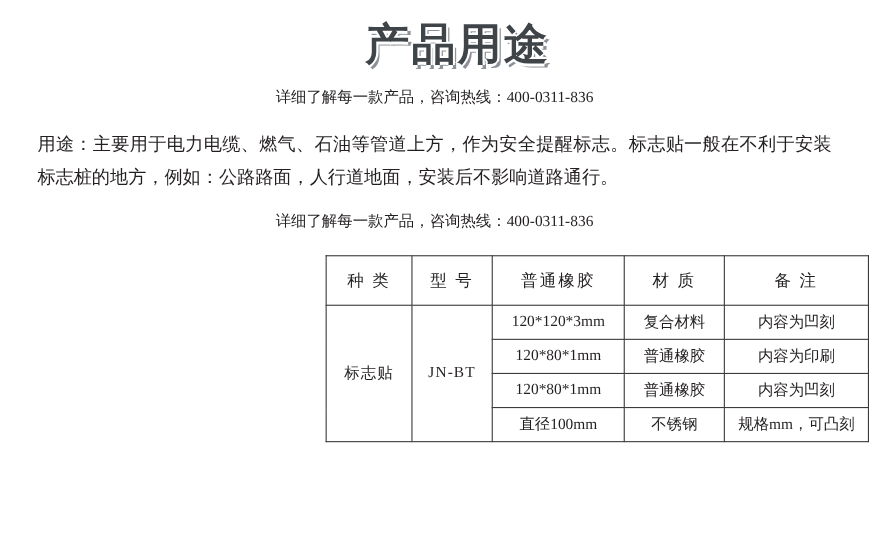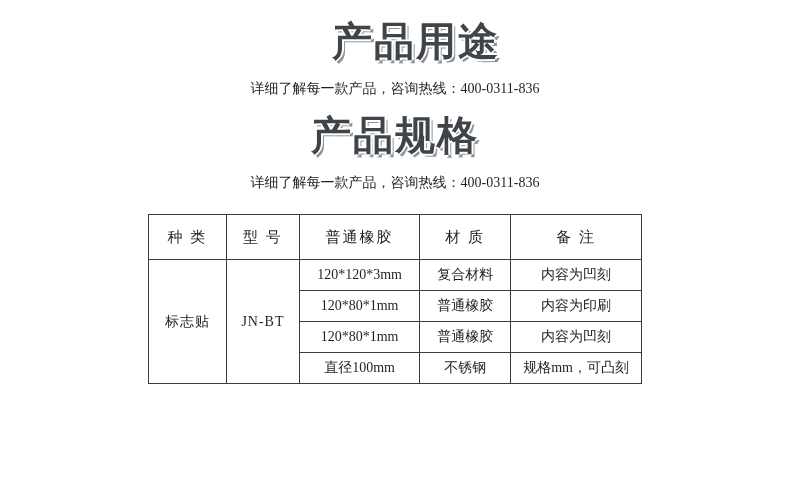--- a/index.html
+++ b/index.html
@@ -61,21 +61,21 @@
     line-height: 30px;
     color: #231f20;
     text-align: justify;
     font-family: "Liberation Serif", serif;
   }
 
   
   .table-wrap {
     margin-top: 22px;
     display: flex;
-    justify-content: center;
+    justify-content: flex-end;
   }
   table.spec {
     border-collapse: collapse;
     width: 494px;
     font-family: "Liberation Serif", serif;
     color: #231f20;
   }
   table.spec td {
     border: 1px solid #3b3b3b;
     text-align: center;
@@ -103,22 +103,22 @@
 </style>
 </head>
 <body>
 
 <div class="page">
 
   <div class="section-title title-1">产品用途</div>
 
   <div class="subtitle">详细了解每一款产品，咨询热线：400-0311-836</div>
 
+  <div class="body-text">用途：主要用于电力电缆、燃气、石油等管道上方，作为安全提醒标志。标志贴一般在不利于安装标志桩的地方，例如：公路路面，人行道地面，安装后不影响道路通行。</div>
 
-  <div class="section-title title-2">产品规格</div>
 
   <div class="subtitle">详细了解每一款产品，咨询热线：400-0311-836</div>
 
   <div class="table-wrap">
     <table class="spec">
       <tbody>
         <tr class="head">
           <td class="col-kind">种 类</td>
           <td class="col-model">型 号</td>
           <td class="col-spec">普通橡胶</td>

